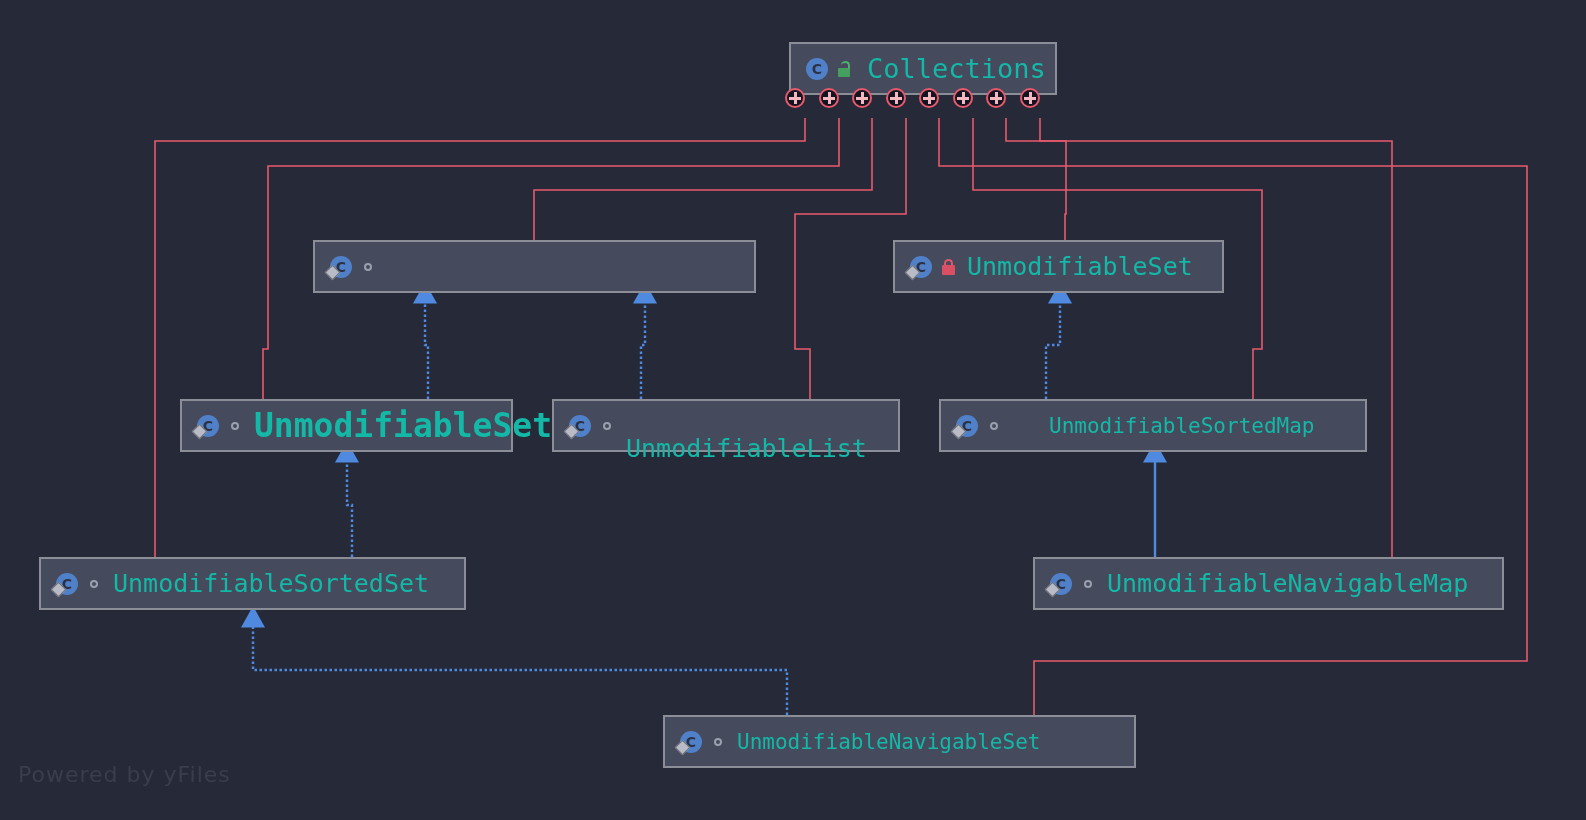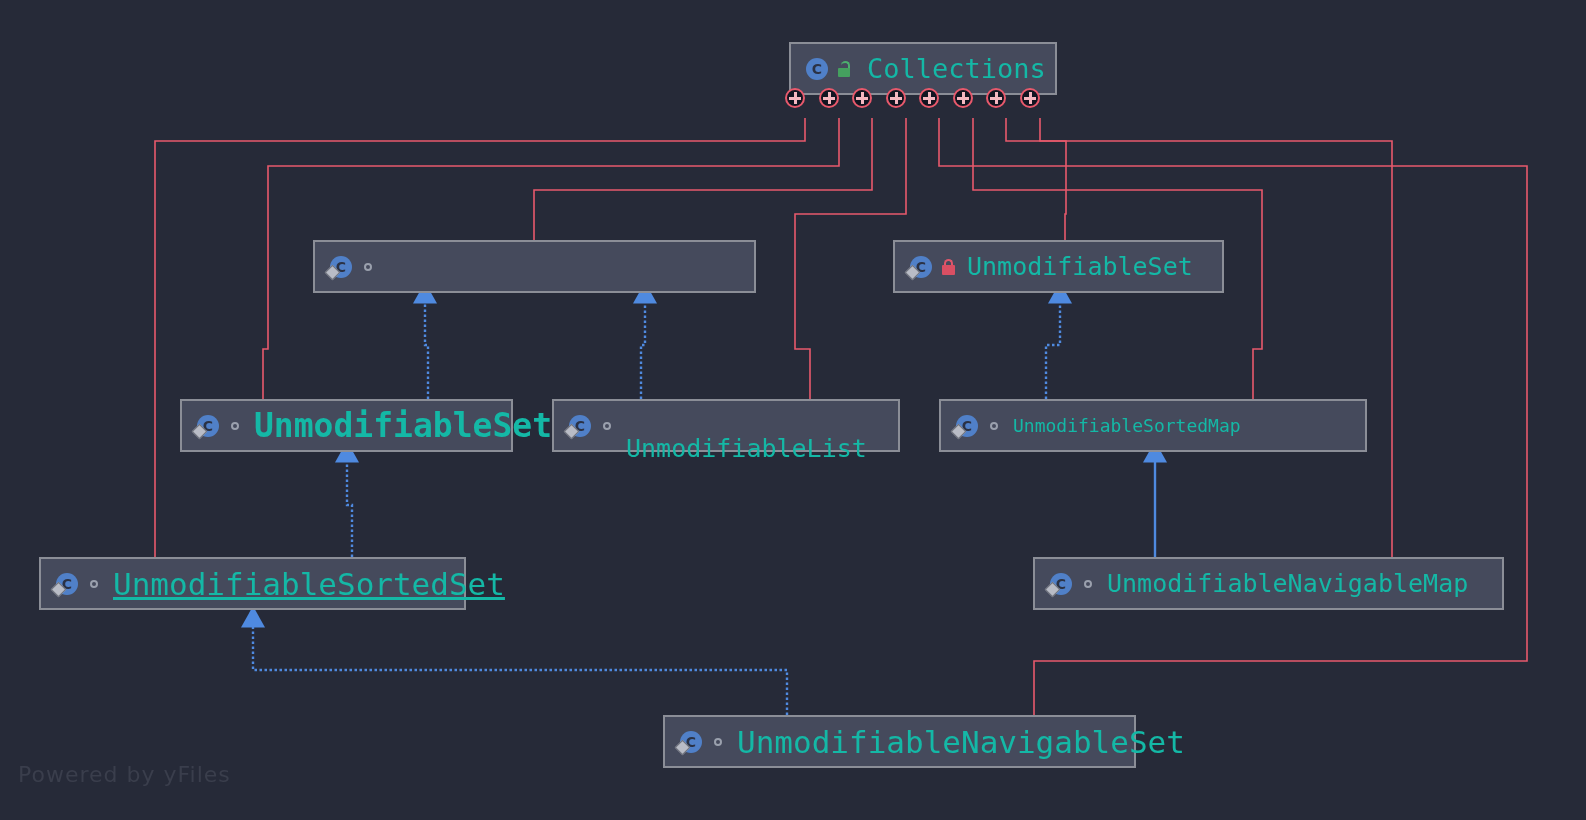--- a/index.html
+++ b/index.html
@@ -272,32 +272,32 @@
       </div>
       <div class="uml-node" style="left: 939px; top: 399px; width: 428px; height: 53px;">
         <span class="icon-class">
           <span class="disc"></span>
           <span class="cglyph">C</span>
           <span class="diamond"></span>
         </span>
         <span class="icon-vis pkg-private">
           <span class="ring"></span>
         </span>
-        <span class="node-title" style="font-size: 18px;">UnmodifiableSortedMap</span>
+        <span class="node-title" style="font-size: 21px; margin-left: 36px;">UnmodifiableSortedMap</span>
       </div>
       <div class="uml-node" style="left: 39px; top: 557px; width: 427px; height: 53px;">
         <span class="icon-class">
           <span class="disc"></span>
           <span class="cglyph">C</span>
           <span class="diamond"></span>
         </span>
         <span class="icon-vis pkg-private">
           <span class="ring"></span>
         </span>
-        <span class="node-title" style="font-size: 31px; text-decoration: underline;">UnmodifiableSortedSet</span>
+        <span class="node-title" style="font-size: 25px;">UnmodifiableSortedSet</span>
       </div>
       <div class="uml-node" style="left: 1033px; top: 557px; width: 471px; height: 53px;">
         <span class="icon-class">
           <span class="disc"></span>
           <span class="cglyph">C</span>
           <span class="diamond"></span>
         </span>
         <span class="icon-vis pkg-private">
           <span class="ring"></span>
         </span>
@@ -305,21 +305,21 @@
       </div>
       <div class="uml-node" style="left: 663px; top: 715px; width: 473px; height: 53px;">
         <span class="icon-class">
           <span class="disc"></span>
           <span class="cglyph">C</span>
           <span class="diamond"></span>
         </span>
         <span class="icon-vis pkg-private">
           <span class="ring"></span>
         </span>
-        <span class="node-title" style="font-size: 31px; text-align: right;">UnmodifiableNavigableSet</span>
+        <span class="node-title" style="font-size: 21px; text-align: right;">UnmodifiableNavigableSet</span>
       </div>
     </div>
   <div id="port-layer">
       <div class="port-marker" style="left: 785px; top: 88px;">
         <span class="pcirc"></span>
         <span class="ph"></span>
         <span class="pv"></span>
       </div>
       <div class="port-marker" style="left: 819px; top: 88px;">
         <span class="pcirc"></span>

